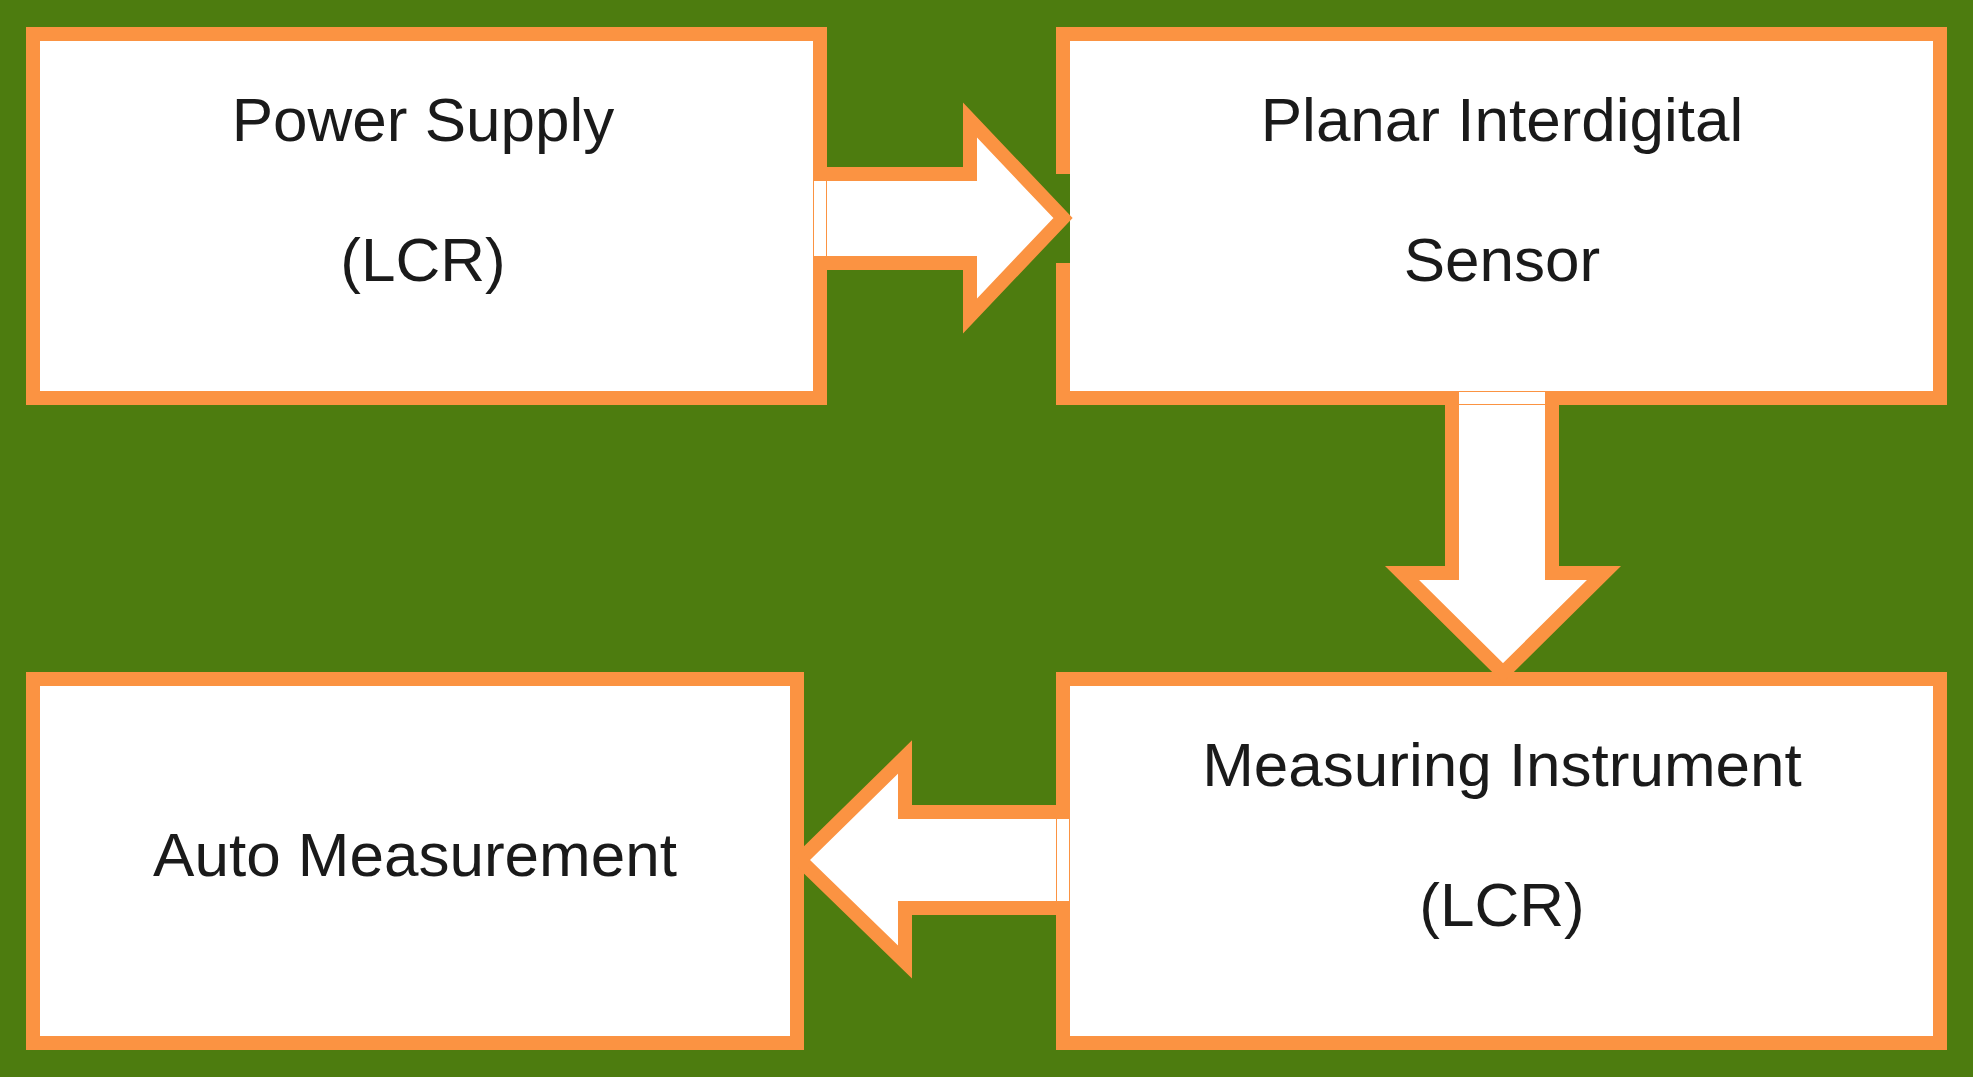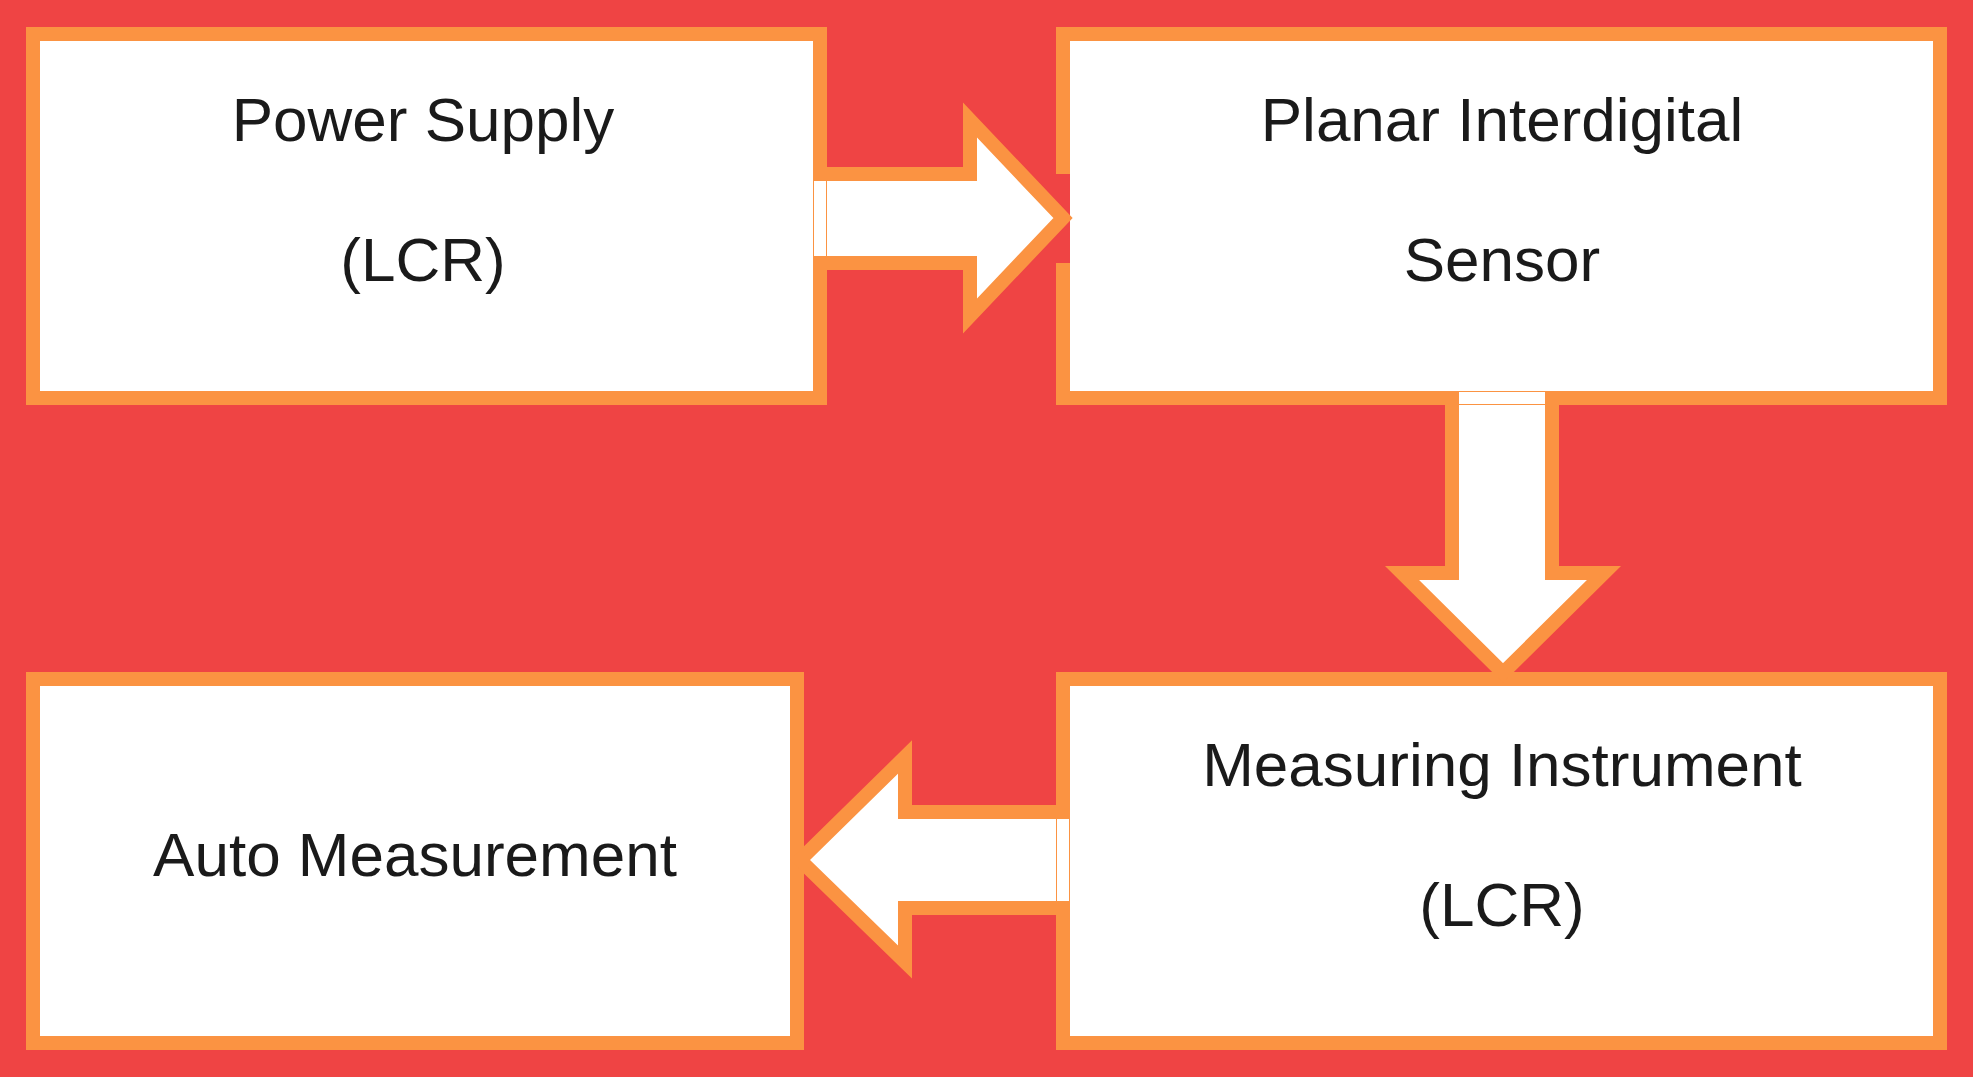--- a/index.html
+++ b/index.html
@@ -34,21 +34,21 @@
     font-family: "Liberation Sans", sans-serif;
     font-size: 62px;
     font-weight: 400;
     text-anchor: middle;
     dominant-baseline: middle;
   }
 </style>
 </head>
 <body>
 
-<div id="diagram-root" style="background: #ef4444;">
+<div id="diagram-root" style="background: #4d7c0f;">
 
   <svg id="flow-svg" viewBox="0 0 1973 1077" xmlns="http://www.w3.org/2000/svg">
 
     <g>
       <rect class="box-shape" x="33" y="34" width="780" height="364" fill="#ffffff"></rect>
       <path d="M 820 174 L 820 34 L 33 34 L 33 398 L 820 398 L 820 263" fill="none" stroke="#fb9342" stroke-width="14" stroke-linecap="butt" stroke-linejoin="miter"></path>
       <text class="node-text" x="423" y="125" fill="#1a1a1a">Power Supply</text>
       <text class="node-text" x="423" y="265" fill="#1a1a1a">(LCR)</text>
     </g>
 

